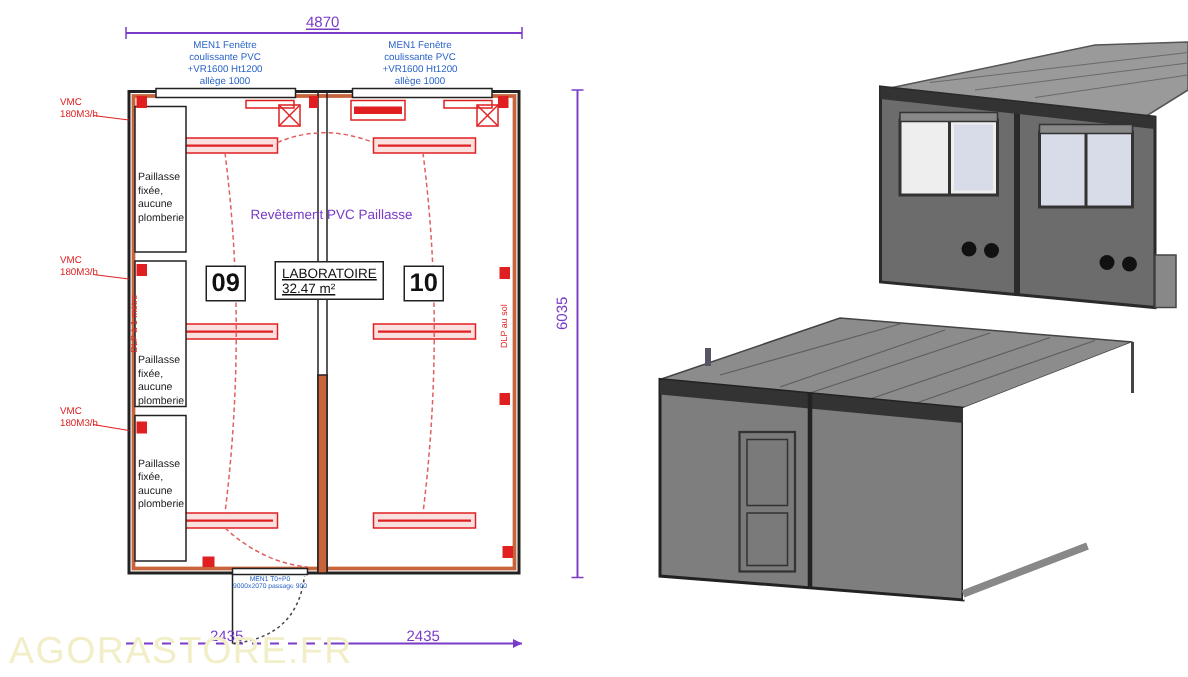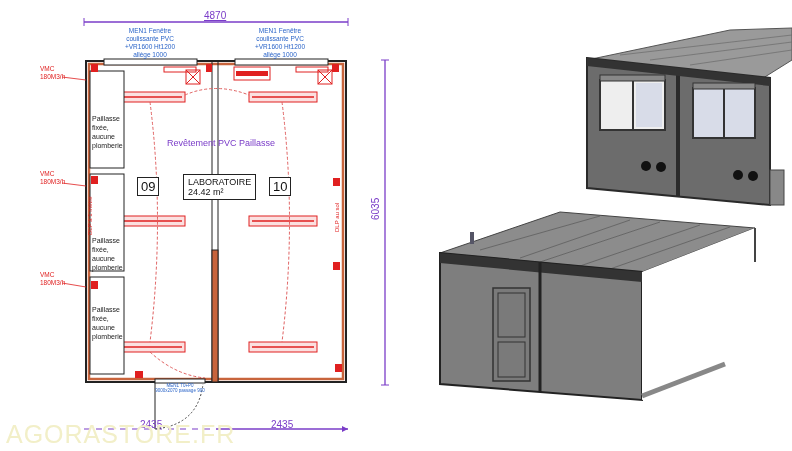--- a/index.html
+++ b/index.html
@@ -3,21 +3,21 @@
 <meta charset="utf-8">
 <style>
   html,body{margin:0;padding:0;background:#fff;}
   body{width:792px;height:451px;position:relative;overflow:hidden;font-family:"Liberation Sans",sans-serif;}
   .abs{position:absolute;}
   .dim{color:#7a3cc8;font-size:10px;}
   .men{color:#2a64c8;font-size:6.5px;text-align:center;line-height:8px;}
   .vmc{color:#e02020;font-size:6.5px;line-height:8px;}
   .paillasse{font-size:7px;line-height:9px;color:#222;}
   .watermark{color:#f2efc8;font-size:25px;letter-spacing:1px;}
-  .roomnum{border:1.2px solid #222;font-size:13px;padding:1px 3px;background:#fff;color:#111;}
+  .roomnum{border:1.2px solid #222;font-size:17px;padding:1px 3px;background:#fff;color:#111;font-weight:bold;}
   .roomlabel{border:1.2px solid #222;font-size:9px;padding:2px 4px;background:#fff;line-height:10px;color:#111;}
 </style>
 </head>
 <body>
 
 <svg class="abs" style="left:0;top:0" width="420" height="451">
 
   <line x1="84" y1="22" x2="348" y2="22" stroke="#7a3cc8" stroke-width="1.3"></line>
   <line x1="84" y1="18" x2="84" y2="26" stroke="#7a3cc8"></line>
   <line x1="348" y1="18" x2="348" y2="26" stroke="#7a3cc8"></line>
@@ -152,23 +152,23 @@
   <div>Paillasse</div>
   <div>fixée,</div>
   <div>aucune</div>
   <div>plomberie</div>
 </div>
 
 <div class="abs" style="left:167px;top:138px;color:#7a3cc8;font-size:9px;">Revêtement PVC Paillasse</div>
 
 <div class="abs roomnum" style="left:137px;top:177px;">09</div>
 <div class="abs roomnum" style="left:269px;top:177px;">10</div>
-<div class="abs roomlabel" style="left:183px;top:174px;">
+<div class="abs roomlabel" style="left:183px;top:174px;text-decoration:underline;">
   <div>LABORATOIRE</div>
-  <div>24.42 m²</div>
+  <div>32.47 m²</div>
 </div>
 
 <div class="abs" style="left:87px;top:235px;color:#e02020;font-size:6px;transform:rotate(-90deg);transform-origin:left top;white-space:nowrap;">DLP à 1 mètre</div>
 <div class="abs" style="left:334px;top:232px;color:#e02020;font-size:6px;transform:rotate(-90deg);transform-origin:left top;white-space:nowrap;">DLP au sol</div>
 
 <div class="abs men" style="left:150px;top:383px;width:60px;font-size:4.5px;line-height:5px;">
   <div>MEN1 T0+P0</div>
   <div>9000x2070 passage 900</div>
 </div>
 

